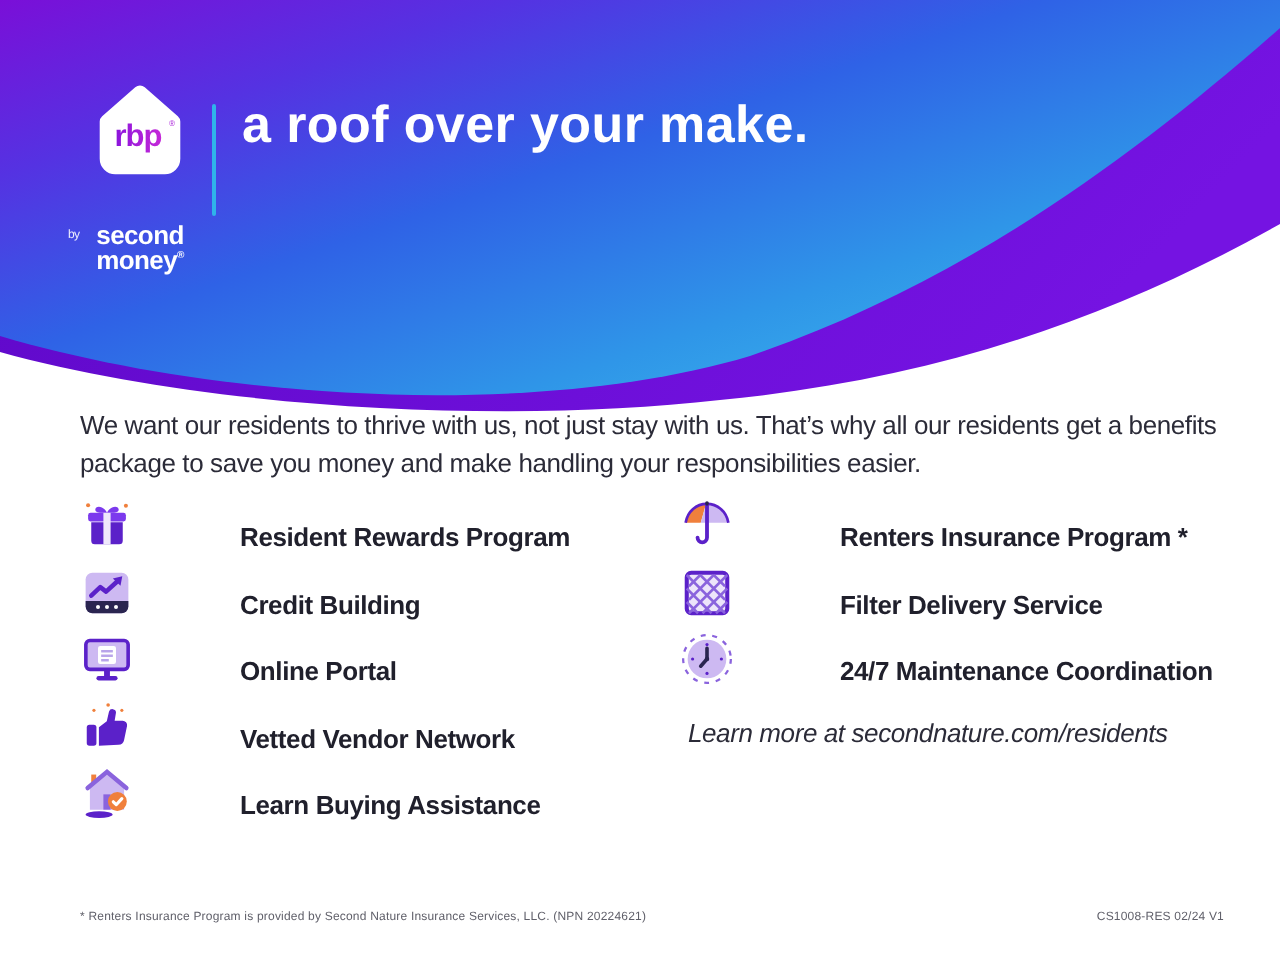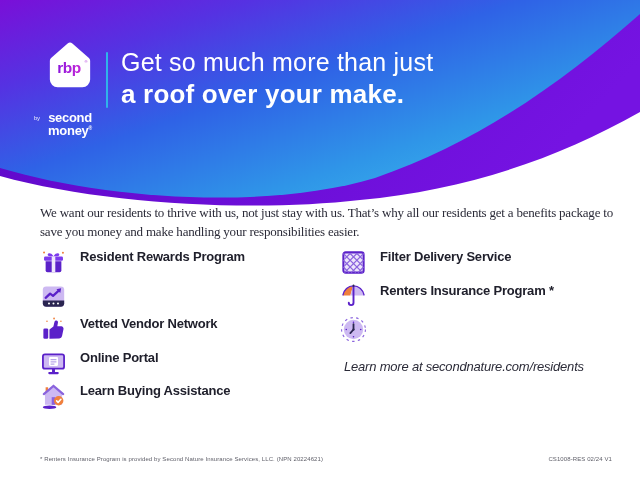--- a/index.html
+++ b/index.html
@@ -24,28 +24,27 @@
   .divider { position:absolute; left:106px; top:52px; width:2px; height:56px; background:#2fb3ea; border-radius:1px; }
   .headline { position:absolute; left:121px; top:46px; color:#ffffff; }
   .headline .l1 { font-size:25px; font-weight:400; letter-spacing:.2px; line-height:32px; }
   .headline .l2 { font-size:26px; font-weight:800; letter-spacing:.2px; line-height:33px; }
 
   
   .intro {
     position:absolute; left:40px; top:203px; width:585px;
     font-size:13px; line-height:19px; letter-spacing:-0.2px;
     color:#2b2b38;
-    font-family:Liberation Serif, serif;
   }
 
   
   .col { position:absolute; top:249px; }
   .col.left  { left:40px;  width:280px; }
   .col.right { left:340px; width:290px; }
-  .item { display:flex; align-items:flex-start; height:27px; margin-bottom:6.5px; }
+  .item { display:flex; align-items:flex-end; height:27px; margin-bottom:6.5px;gap:40px; }
   .item .ico { width:27px; height:27px; flex:0 0 27px; margin-right:13px; }
   .item .ico svg { width:100%; height:100%; display:block; }
   .item .lbl { font-size:13px; font-weight:bold; letter-spacing:-0.2px; color:#20202c; white-space:nowrap; }
   .learn-more {
     margin-top:16px; margin-left:4px;
     font-size:13px; font-style:italic; font-weight:normal; letter-spacing:-0.2px; color:#2b2b38;
     white-space:nowrap;
   }
 
   
@@ -96,21 +95,20 @@
     </svg>
     <div class="byline">
       <span class="by">by</span>
       <span>second</span><br>
       <span>money</span><span class="reg">®</span>
     </div>
   </div>
 
   <div class="divider"></div>
   <div class="headline">
-    <div class="l1">Get so much more than just</div>
     <div class="l2">a roof over your make.</div>
   </div>
 
   <p class="intro">We want our residents to thrive with us, not just stay with us. That’s why all our residents get a benefits package to save you money and make handling your responsibilities easier.</p>
 
   <div class="col left">
 
     <div class="item">
       <span class="ico">
         <svg viewBox="0 0 24 24">
@@ -130,106 +128,108 @@
         <svg viewBox="0 0 24 24">
           <rect x="2.5" y="3" width="19" height="18" rx="3" fill="#cdb9f2"></rect>
           <path d="M2.5 15.5h19V18a3 3 0 0 1-3 3h-13a3 3 0 0 1-3-3Z" fill="#2a2550"></path>
           <circle cx="8" cy="18.2" r="0.9" fill="#ffffff"></circle>
             <circle cx="12" cy="18.2" r="0.9" fill="#ffffff"></circle>
             <circle cx="16" cy="18.2" r="0.9" fill="#ffffff"></circle>
           <path d="M5 13.2 9 9.4l2.6 2L16.4 7" stroke="#5b21c9" stroke-width="2" fill="none" stroke-linecap="round" stroke-linejoin="round"></path>
           <path d="M18.8 4.6l-4.2.9 3.4 3.3Z" fill="#5b21c9"></path>
         </svg>
       </span>
-    </div>
-
-    <div class="item">
-      <span class="ico">
-        <svg viewBox="0 0 24 24">
-          <circle cx="12.5" cy="2.2" r="0.8" fill="#f0803c"></circle>
-            <circle cx="6.2" cy="4.6" r="0.7" fill="#f0803c"></circle>
-            <circle cx="18.6" cy="4.6" r="0.7" fill="#f0803c"></circle>
-          <rect x="3" y="11" width="4.3" height="9.3" rx="1.2" fill="#5b21c9"></rect>
-          <path d="M8.4 20.3v-8.2l3.5-2.7 1-4.3a1.6 1.6 0 0 1 3.1.5l-.6 3.6h3.5a2 2 0 0 1 2 2.4l-1.3 6.2a2.6 2.6 0 0 1-2.5 2.1Z" fill="#5b21c9"></path>
-        </svg>
-      </span>
-      <span class="lbl">Vetted Vendor Network</span>
+      <span class="lbl">Credit Building</span>
     </div>
 
     <div class="item">
       <span class="ico">
         <svg viewBox="0 0 24 24">
           <rect x="2.6" y="3.8" width="18.8" height="12.8" rx="1.8" fill="#cdb9f2" stroke="#5b21c9" stroke-width="1.6"></rect>
           <rect x="8" y="6.2" width="8" height="8" rx="1" fill="#ffffff"></rect>
           <rect x="9.4" y="8" width="5.2" height="1.1" fill="#b9a5ea"></rect>
           <rect x="9.4" y="10" width="5.2" height="1.1" fill="#b9a5ea"></rect>
           <rect x="9.4" y="12" width="3.4" height="1.1" fill="#b9a5ea"></rect>
           <rect x="10.7" y="16.6" width="2.6" height="3" fill="#5b21c9"></rect>
           <rect x="7.3" y="19.6" width="9.4" height="1.9" rx="0.95" fill="#5b21c9"></rect>
         </svg>
       </span>
       <span class="lbl">Online Portal</span>
     </div>
 
     <div class="item">
       <span class="ico">
         <svg viewBox="0 0 24 24">
+          <circle cx="12.5" cy="2.2" r="0.8" fill="#f0803c"></circle>
+            <circle cx="6.2" cy="4.6" r="0.7" fill="#f0803c"></circle>
+            <circle cx="18.6" cy="4.6" r="0.7" fill="#f0803c"></circle>
+          <rect x="3" y="11" width="4.3" height="9.3" rx="1.2" fill="#5b21c9"></rect>
+          <path d="M8.4 20.3v-8.2l3.5-2.7 1-4.3a1.6 1.6 0 0 1 3.1.5l-.6 3.6h3.5a2 2 0 0 1 2 2.4l-1.3 6.2a2.6 2.6 0 0 1-2.5 2.1Z" fill="#5b21c9"></path>
+        </svg>
+      </span>
+      <span class="lbl">Vetted Vendor Network</span>
+    </div>
+
+    <div class="item">
+      <span class="ico">
+        <svg viewBox="0 0 24 24">
           <ellipse cx="8.5" cy="21.6" rx="6" ry="1.5" fill="#5b21c9"></ellipse>
           <rect x="5" y="3.8" width="2.2" height="4.4" fill="#f0803c"></rect>
           <path d="M12 3 4.4 9.4v10h15.2v-10Z" fill="#cdb9f2"></path>
           <path d="M3.4 9.8 12 2.6l8.6 7.2" stroke="#8a63dd" stroke-width="2" fill="none" stroke-linecap="round"></path>
           <rect x="10.4" y="12.6" width="3.2" height="6.8" fill="#8a63dd"></rect>
           <circle cx="16.6" cy="15.8" r="4.2" fill="#f0803c"></circle>
           <path d="m14.8 15.9 1.3 1.3 2.5-2.7" stroke="#ffffff" stroke-width="1.4" fill="none" stroke-linecap="round" stroke-linejoin="round"></path>
         </svg>
       </span>
       <span class="lbl">Learn Buying Assistance</span>
     </div>
 
   </div>
 
   <div class="col right">
 
     <div class="item">
       <span class="ico">
         <svg viewBox="0 0 24 24">
-          <rect x="3" y="3" width="18" height="18" rx="2" fill="#ece4fa" stroke="#5b21c9" stroke-width="1.8"></rect>
-          <path d="M4 9l5-5M4 15l11-11M4 21 21 4M10 21 21 10M16 21l5-5" stroke="#8a63dd" stroke-width="1.1"></path>
-          <path d="M20 9l-5-5M20 15 9 4M20 21 3 4M14 21 3 10M8 21l-5-5" stroke="#8a63dd" stroke-width="1.1"></path>
-        </svg>
-      </span>
-      <span class="lbl">Filter Delivery Service</span>
-    </div>
-
-    <div class="item">
-      <span class="ico">
-        <svg viewBox="0 0 24 24">
           <path d="M2.5 11C3.4 5.8 7.3 2.6 11.6 2.6L9.2 11Z" fill="#f0803c"></path>
           <path d="M11.6 2.6C16.5 2.5 20.6 5.8 21.5 11H9.2Z" fill="#cdb9f2"></path>
           <path d="M2.5 11C3.4 5.8 7.3 2.6 11.9 2.6c4.7 0 8.7 3.2 9.6 8.4" fill="none" stroke="#5b21c9" stroke-width="1.2"></path>
           <path d="M12 3v14.6a2.1 2.1 0 0 1-4.2 0" stroke="#5b21c9" stroke-width="1.7" fill="none" stroke-linecap="round"></path>
           <rect x="11.2" y="1.4" width="1.6" height="2" rx="0.8" fill="#2a2550"></rect>
         </svg>
       </span>
       <span class="lbl">Renters Insurance Program *</span>
+    </div>
+
+    <div class="item">
+      <span class="ico">
+        <svg viewBox="0 0 24 24">
+          <rect x="3" y="3" width="18" height="18" rx="2" fill="#ece4fa" stroke="#5b21c9" stroke-width="1.8"></rect>
+          <path d="M4 9l5-5M4 15l11-11M4 21 21 4M10 21 21 10M16 21l5-5" stroke="#8a63dd" stroke-width="1.1"></path>
+          <path d="M20 9l-5-5M20 15 9 4M20 21 3 4M14 21 3 10M8 21l-5-5" stroke="#8a63dd" stroke-width="1.1"></path>
+        </svg>
+      </span>
+      <span class="lbl">Filter Delivery Service</span>
     </div>
 
     <div class="item">
       <span class="ico">
         <svg viewBox="0 0 24 24">
           <circle cx="12" cy="12" r="10.6" fill="none" stroke="#8a63dd" stroke-width="1" stroke-dasharray="2.2 3"></circle>
           <circle cx="12" cy="12" r="8.6" fill="#cdb9f2"></circle>
           <circle cx="12" cy="5.6" r="0.7" fill="#5b21c9"></circle>
             <circle cx="12" cy="18.4" r="0.7" fill="#5b21c9"></circle>
           <circle cx="5.6" cy="12" r="0.7" fill="#5b21c9"></circle>
             <circle cx="18.4" cy="12" r="0.7" fill="#5b21c9"></circle>
           <path d="M12 12V7.2M12 12l-2.8 3.2" stroke="#2a2550" stroke-width="1.6" fill="none" stroke-linecap="round"></path>
           <circle cx="12" cy="12" r="1" fill="#2a2550"></circle>
         </svg>
       </span>
+      <span class="lbl">24/7 Maintenance Coordination</span>
     </div>
 
     <div class="learn-more">Learn more at secondnature.com/residents</div>
 
   </div>
 
   <div class="disclaimer">* Renters Insurance Program is provided by Second Nature Insurance Services, LLC. (NPN 20224621)</div>
   <div class="doc-code">CS1008-RES 02/24 V1</div>
 
 </div>

